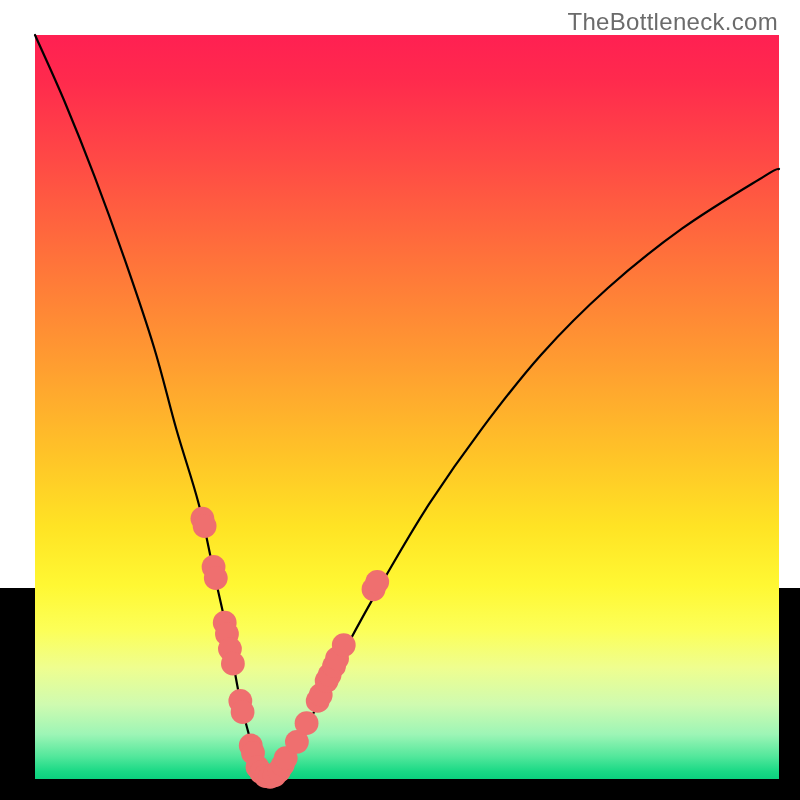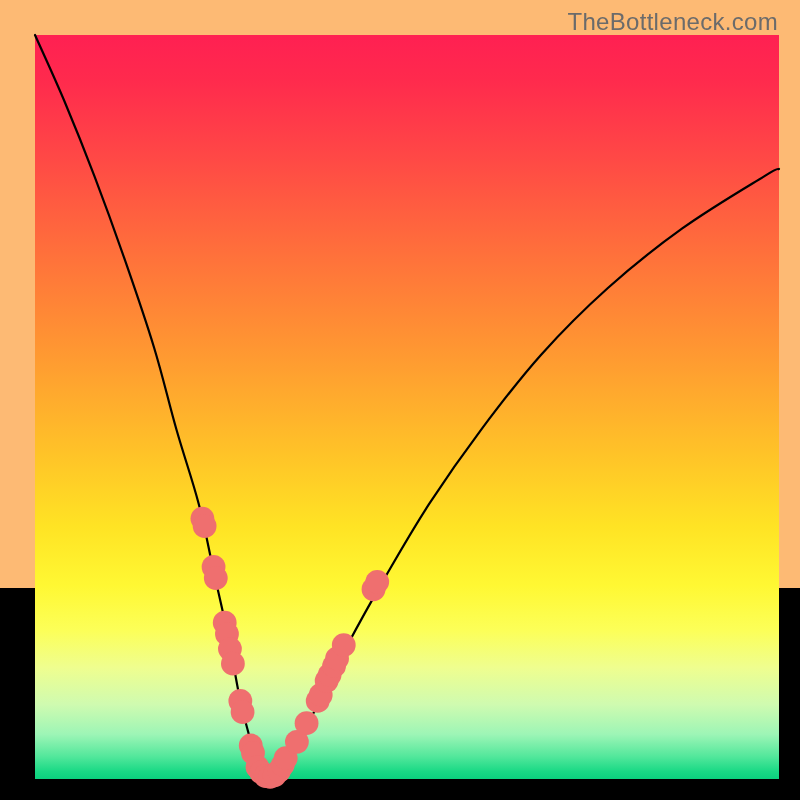--- a/index.html
+++ b/index.html
@@ -8,21 +8,21 @@
     width: 800px;
     height: 800px;
     background: #000;
     overflow: hidden;
     font-family: Arial, Helvetica, sans-serif;
   }
   .frame {
     position: relative;
     width: 800px;
     height: 588px;
-    background: #fdba74;
+    background: #ffffff;
   }
   .plot-area {
     position: absolute;
     left: 35px;
     top: 35px;
     width: 744px;
     height: 744px;
     background: linear-gradient(
       to bottom,
       #ff2052 0%,

